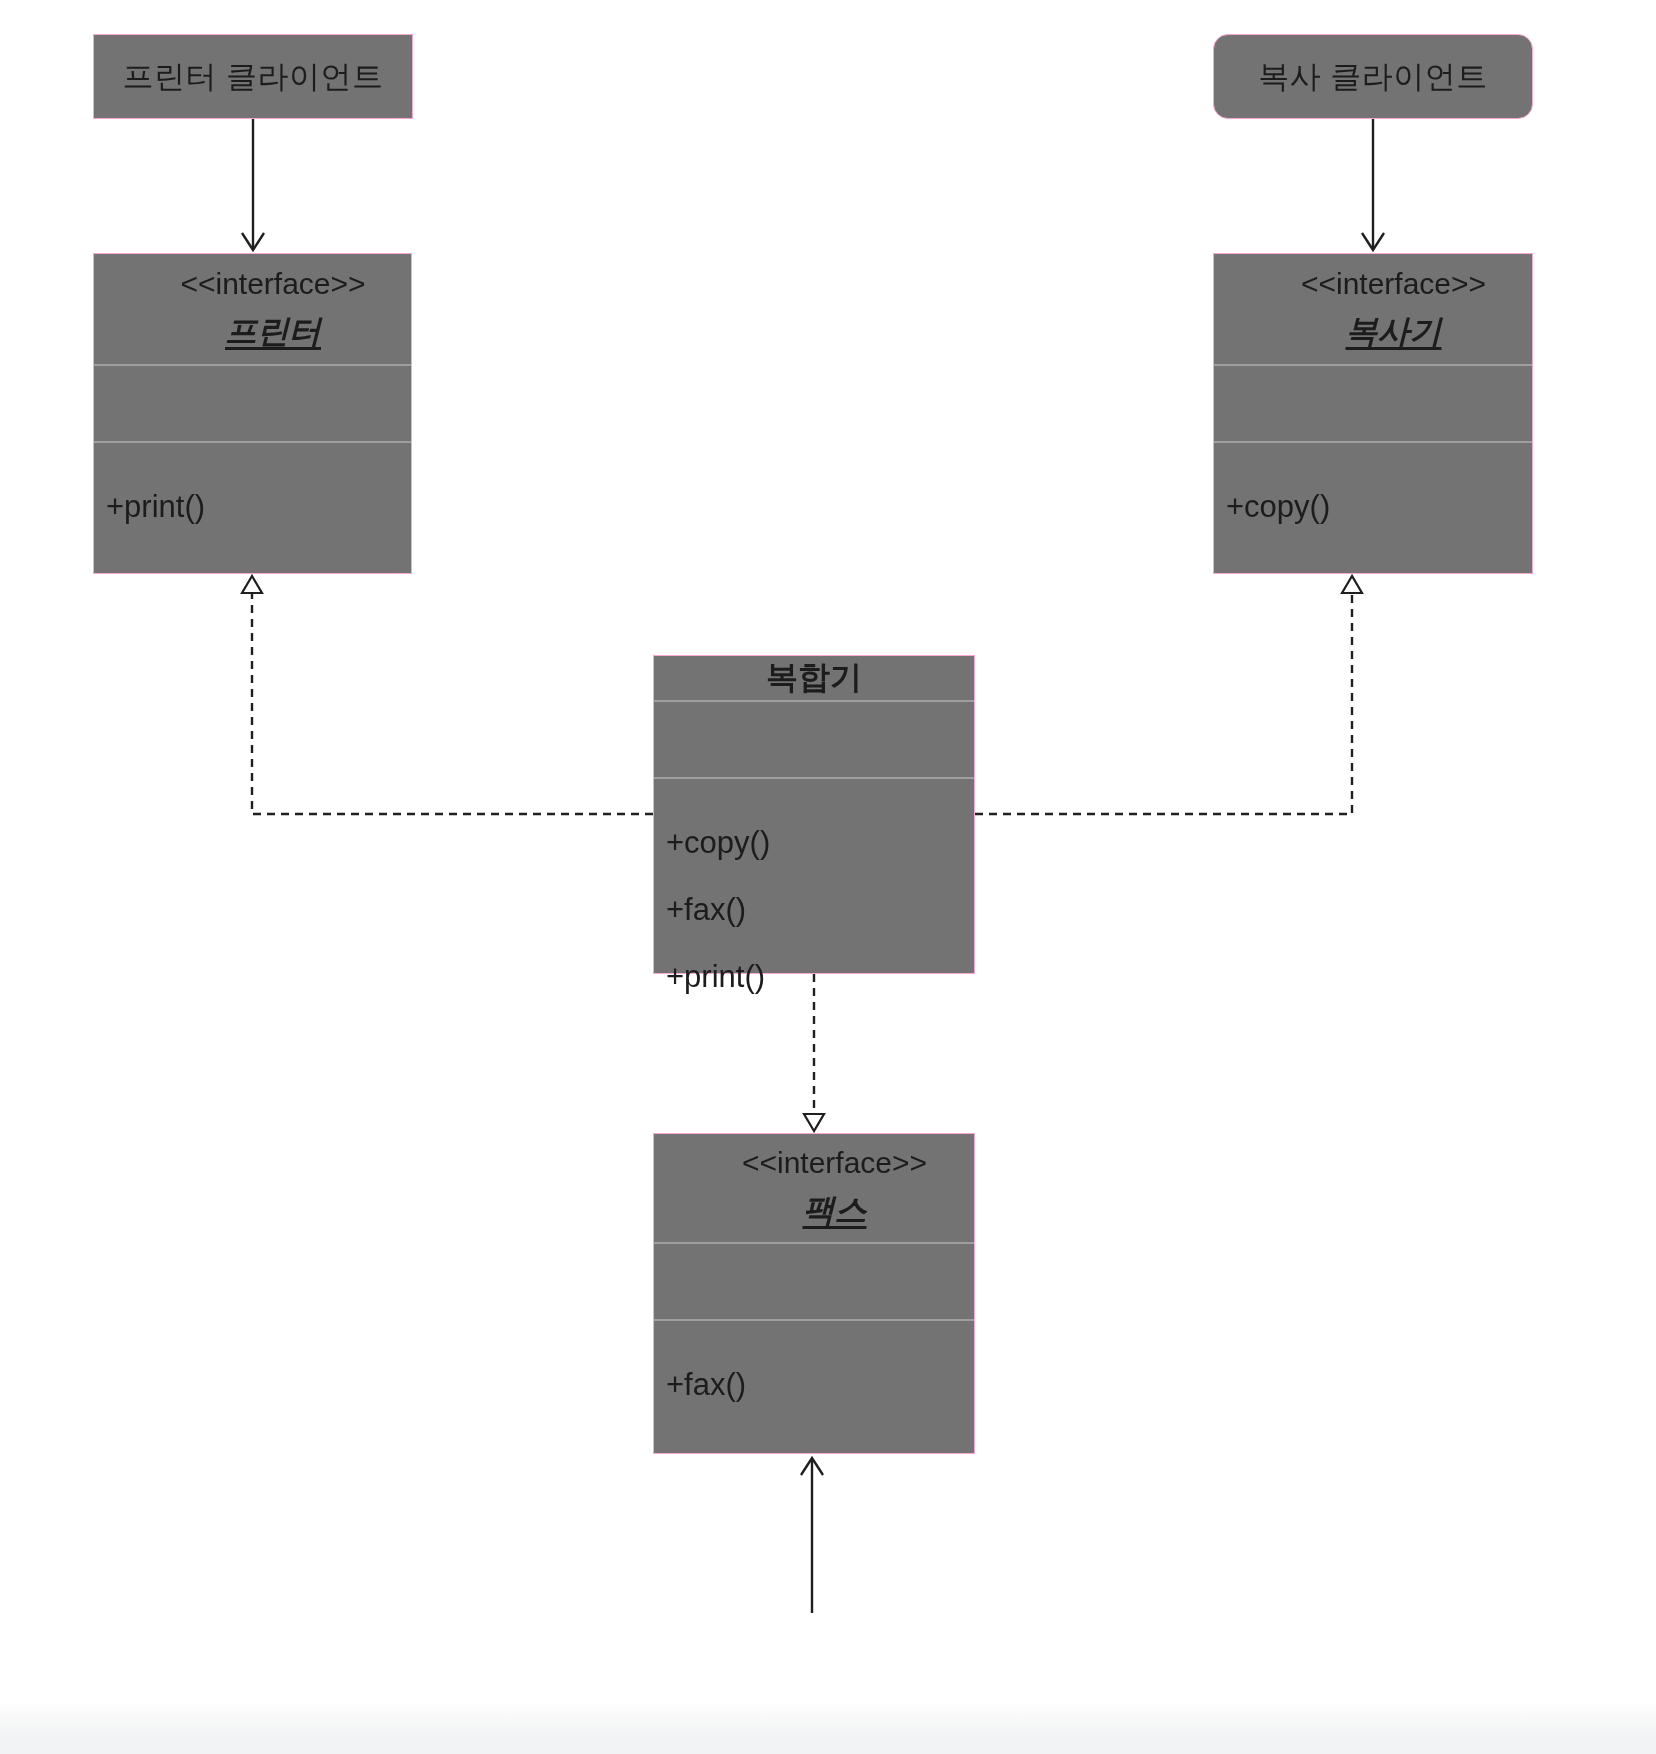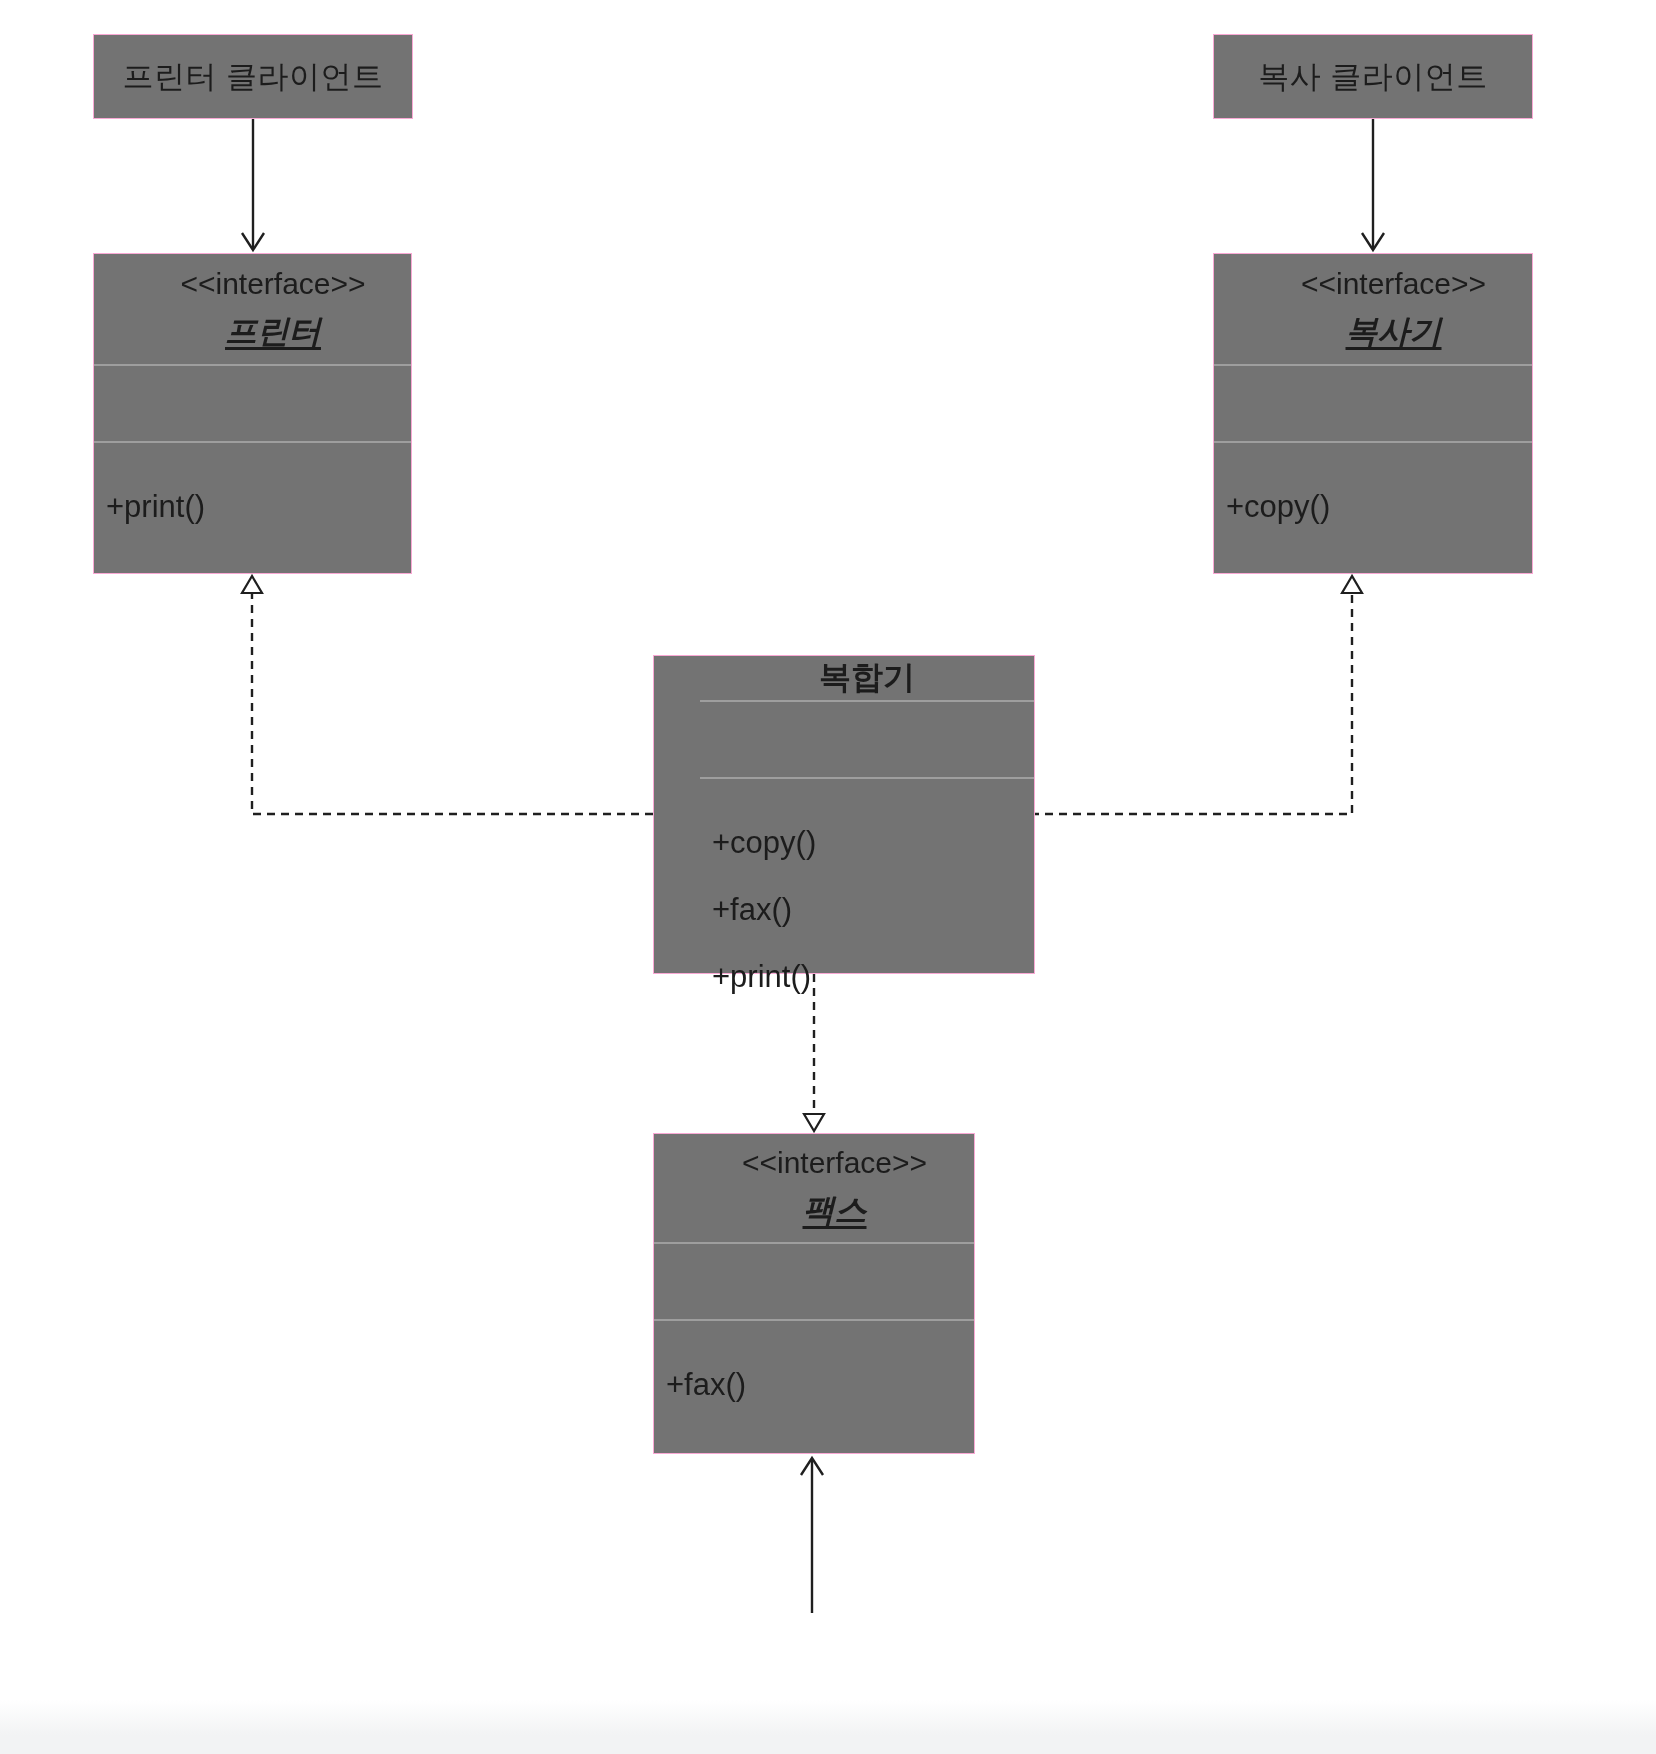--- a/index.html
+++ b/index.html
@@ -85,24 +85,24 @@
   }
   .attrs-comp {
     flex: none;
   }
   .method-line {
     white-space: nowrap;
     margin-top: 28px;
   }
   
   #printer-client-node  { left: 93px;   top: 34px;   width: 320px; height: 85px; }
-  #copy-client-node     { left: 1213px; top: 34px;   width: 320px; height: 85px; }
+  #copy-client-node     { left: 1213px; top: 34px;   width: 320px; height: 85px; border-radius: 15px; }
   #printer-iface-node   { left: 93px;   top: 253px;  width: 319px; height: 321px; }
   #copier-iface-node    { left: 1213px; top: 253px;  width: 320px; height: 321px; }
-  #multifunction-node   { left: 653px;  top: 655px;  width: 382px; height: 319px; padding-left: 46px; }
+  #multifunction-node   { left: 653px;  top: 655px;  width: 322px; height: 319px; }
   #fax-iface-node       { left: 653px;  top: 1133px; width: 322px; height: 321px; }
   #fax-client-node      { left: 653px;  top: 1614px; width: 317px; height: 87px; }
 
   #printer-iface-node .header-comp,
   #copier-iface-node .header-comp  { height: 112px; }
   #fax-iface-node .header-comp     { height: 110px; }
   .attrs-comp                      { height: 77px; }
   #multifunction-node .class-title-comp { height: 63px; }
 
   .footer-strip {

